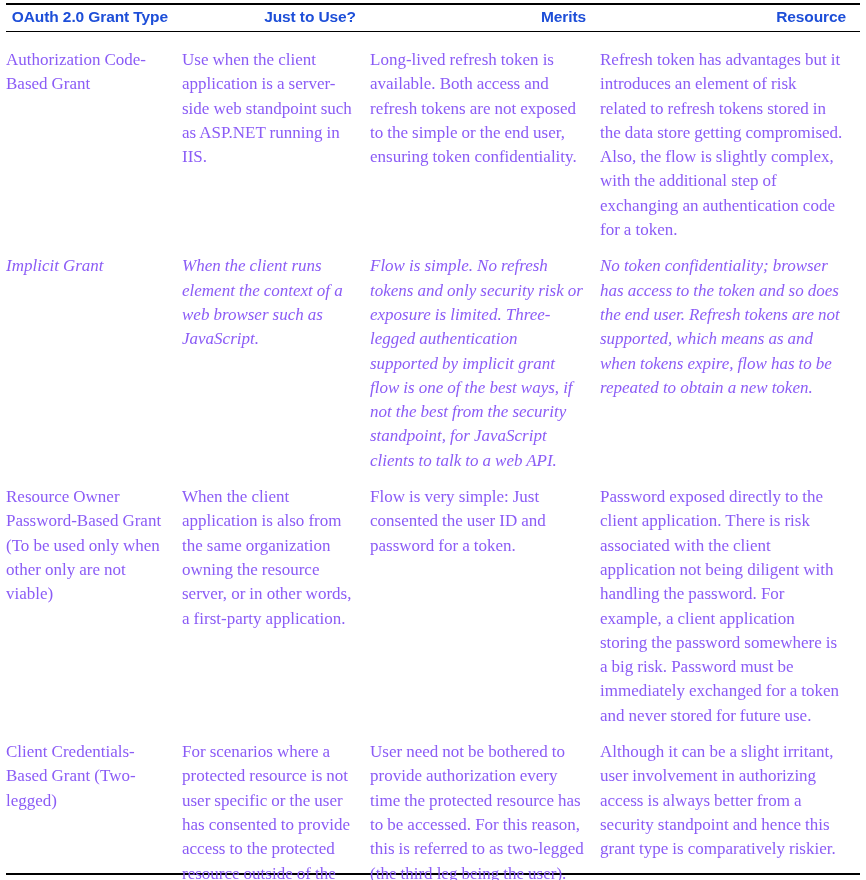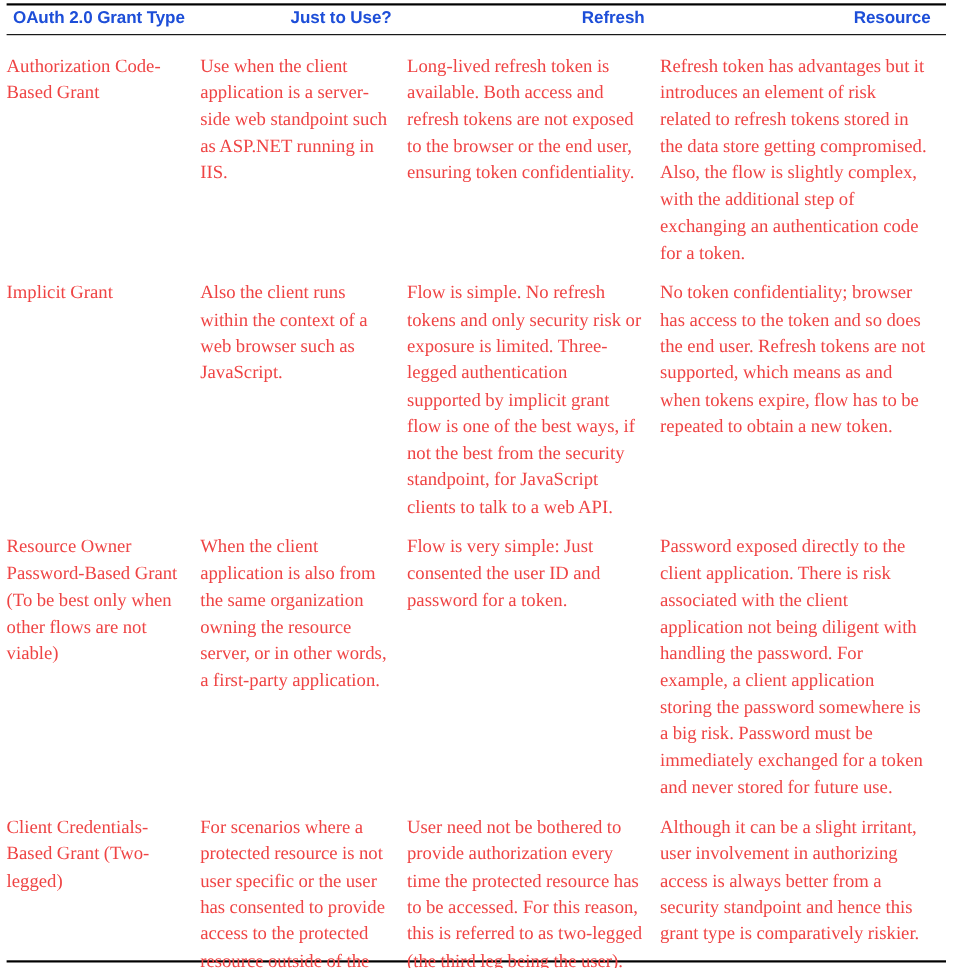--- a/index.html
+++ b/index.html
@@ -74,27 +74,27 @@
     letter-spacing: -0.1px;
   }
 
   tbody td {
     font-family: "Liberation Serif", "DejaVu Serif", serif;
     font-size: 17px;
     line-height: 24.3px;
     text-align: left;
     vertical-align: top;
     padding: 0 16px 0 0;
-    color: #ef4444;
+    color: #8b5cf6;
     hyphens: none;
     word-spacing: -0.2px;
   }
 
   tbody tr.row-1 td { padding-top: 15px; }
-  tbody tr.row-2 td { padding-top: 12px; }
+  tbody tr.row-2 td { padding-top: 12px; font-style: italic; }
   tbody tr.row-3 td { padding-top: 12px; }
   tbody tr.row-4 td { padding-top: 12px; }
 
   tbody tr.row-1 { height: 180px; }
   tbody tr.row-2 { height: 197px; }
   tbody tr.row-3 { height: 235px; }
   tbody tr.row-4 { height: 220px; }
 </style>
 </head>
 <body>
@@ -109,39 +109,39 @@
     <colgroup>
       <col class="c1">
         <col class="c2">
         <col class="c3">
         <col class="c4">
     </colgroup>
     <thead>
       <tr>
         <th>OAuth 2.0 Grant Type</th>
         <th>Just to Use?</th>
-        <th>Refresh</th>
+        <th>Merits</th>
         <th>Resource</th>
       </tr>
     </thead>
     <tbody>
       <tr class="row-1">
         <td>Authorization Code-Based Grant</td>
         <td>Use when the client application is a server-side web standpoint such as ASP.NET running in IIS.</td>
-        <td>Long-lived refresh token is available. Both access and refresh tokens are not exposed to the browser or the end user, ensuring token confidentiality.</td>
+        <td>Long-lived refresh token is available. Both access and refresh tokens are not exposed to the simple or the end user, ensuring token confidentiality.</td>
         <td>Refresh token has advantages but it introduces an element of risk related to refresh tokens stored in the data store getting compromised. Also, the flow is slightly complex, with the additional step of exchanging an authentication code for a token.</td>
       </tr>
       <tr class="row-2">
         <td>Implicit Grant</td>
-        <td>Also the client runs within the context of a web browser such as JavaScript.</td>
+        <td>When the client runs element the context of a web browser such as JavaScript.</td>
         <td>Flow is simple. No refresh tokens and only security risk or exposure is limited. Three-legged authentication supported by implicit grant flow is one of the best ways, if not the best from the security standpoint, for JavaScript clients to talk to a web API.</td>
         <td>No token confidentiality; browser has access to the token and so does the end user. Refresh tokens are not supported, which means as and when tokens expire, flow has to be repeated to obtain a new token.</td>
       </tr>
       <tr class="row-3">
-        <td>Resource Owner Password-Based Grant (To be best only when other flows are not viable)</td>
+        <td>Resource Owner Password-Based Grant (To be used only when other only are not viable)</td>
         <td>When the client application is also from the same organization owning the resource server, or in other words, a first-party application.</td>
         <td>Flow is very simple: Just consented the user ID and password for a token.</td>
         <td>Password exposed directly to the client application. There is risk associated with the client application not being diligent with handling the password. For example, a client application storing the password somewhere is a big risk. Password must be immediately exchanged for a token and never stored for future use.</td>
       </tr>
       <tr class="row-4">
         <td>Client Credentials-Based Grant (Two-legged)</td>
         <td>For scenarios where a protected resource is not user specific or the user has consented to provide access to the protected resource outside of the OAuth flow, might be through an out of band process.</td>
         <td>User need not be bothered to provide authorization every time the protected resource has to be accessed. For this reason, this is referred to as two-legged (the third leg being the user).</td>
         <td>Although it can be a slight irritant, user involvement in authorizing access is always better from a security standpoint and hence this grant type is comparatively riskier.</td>
       </tr>

